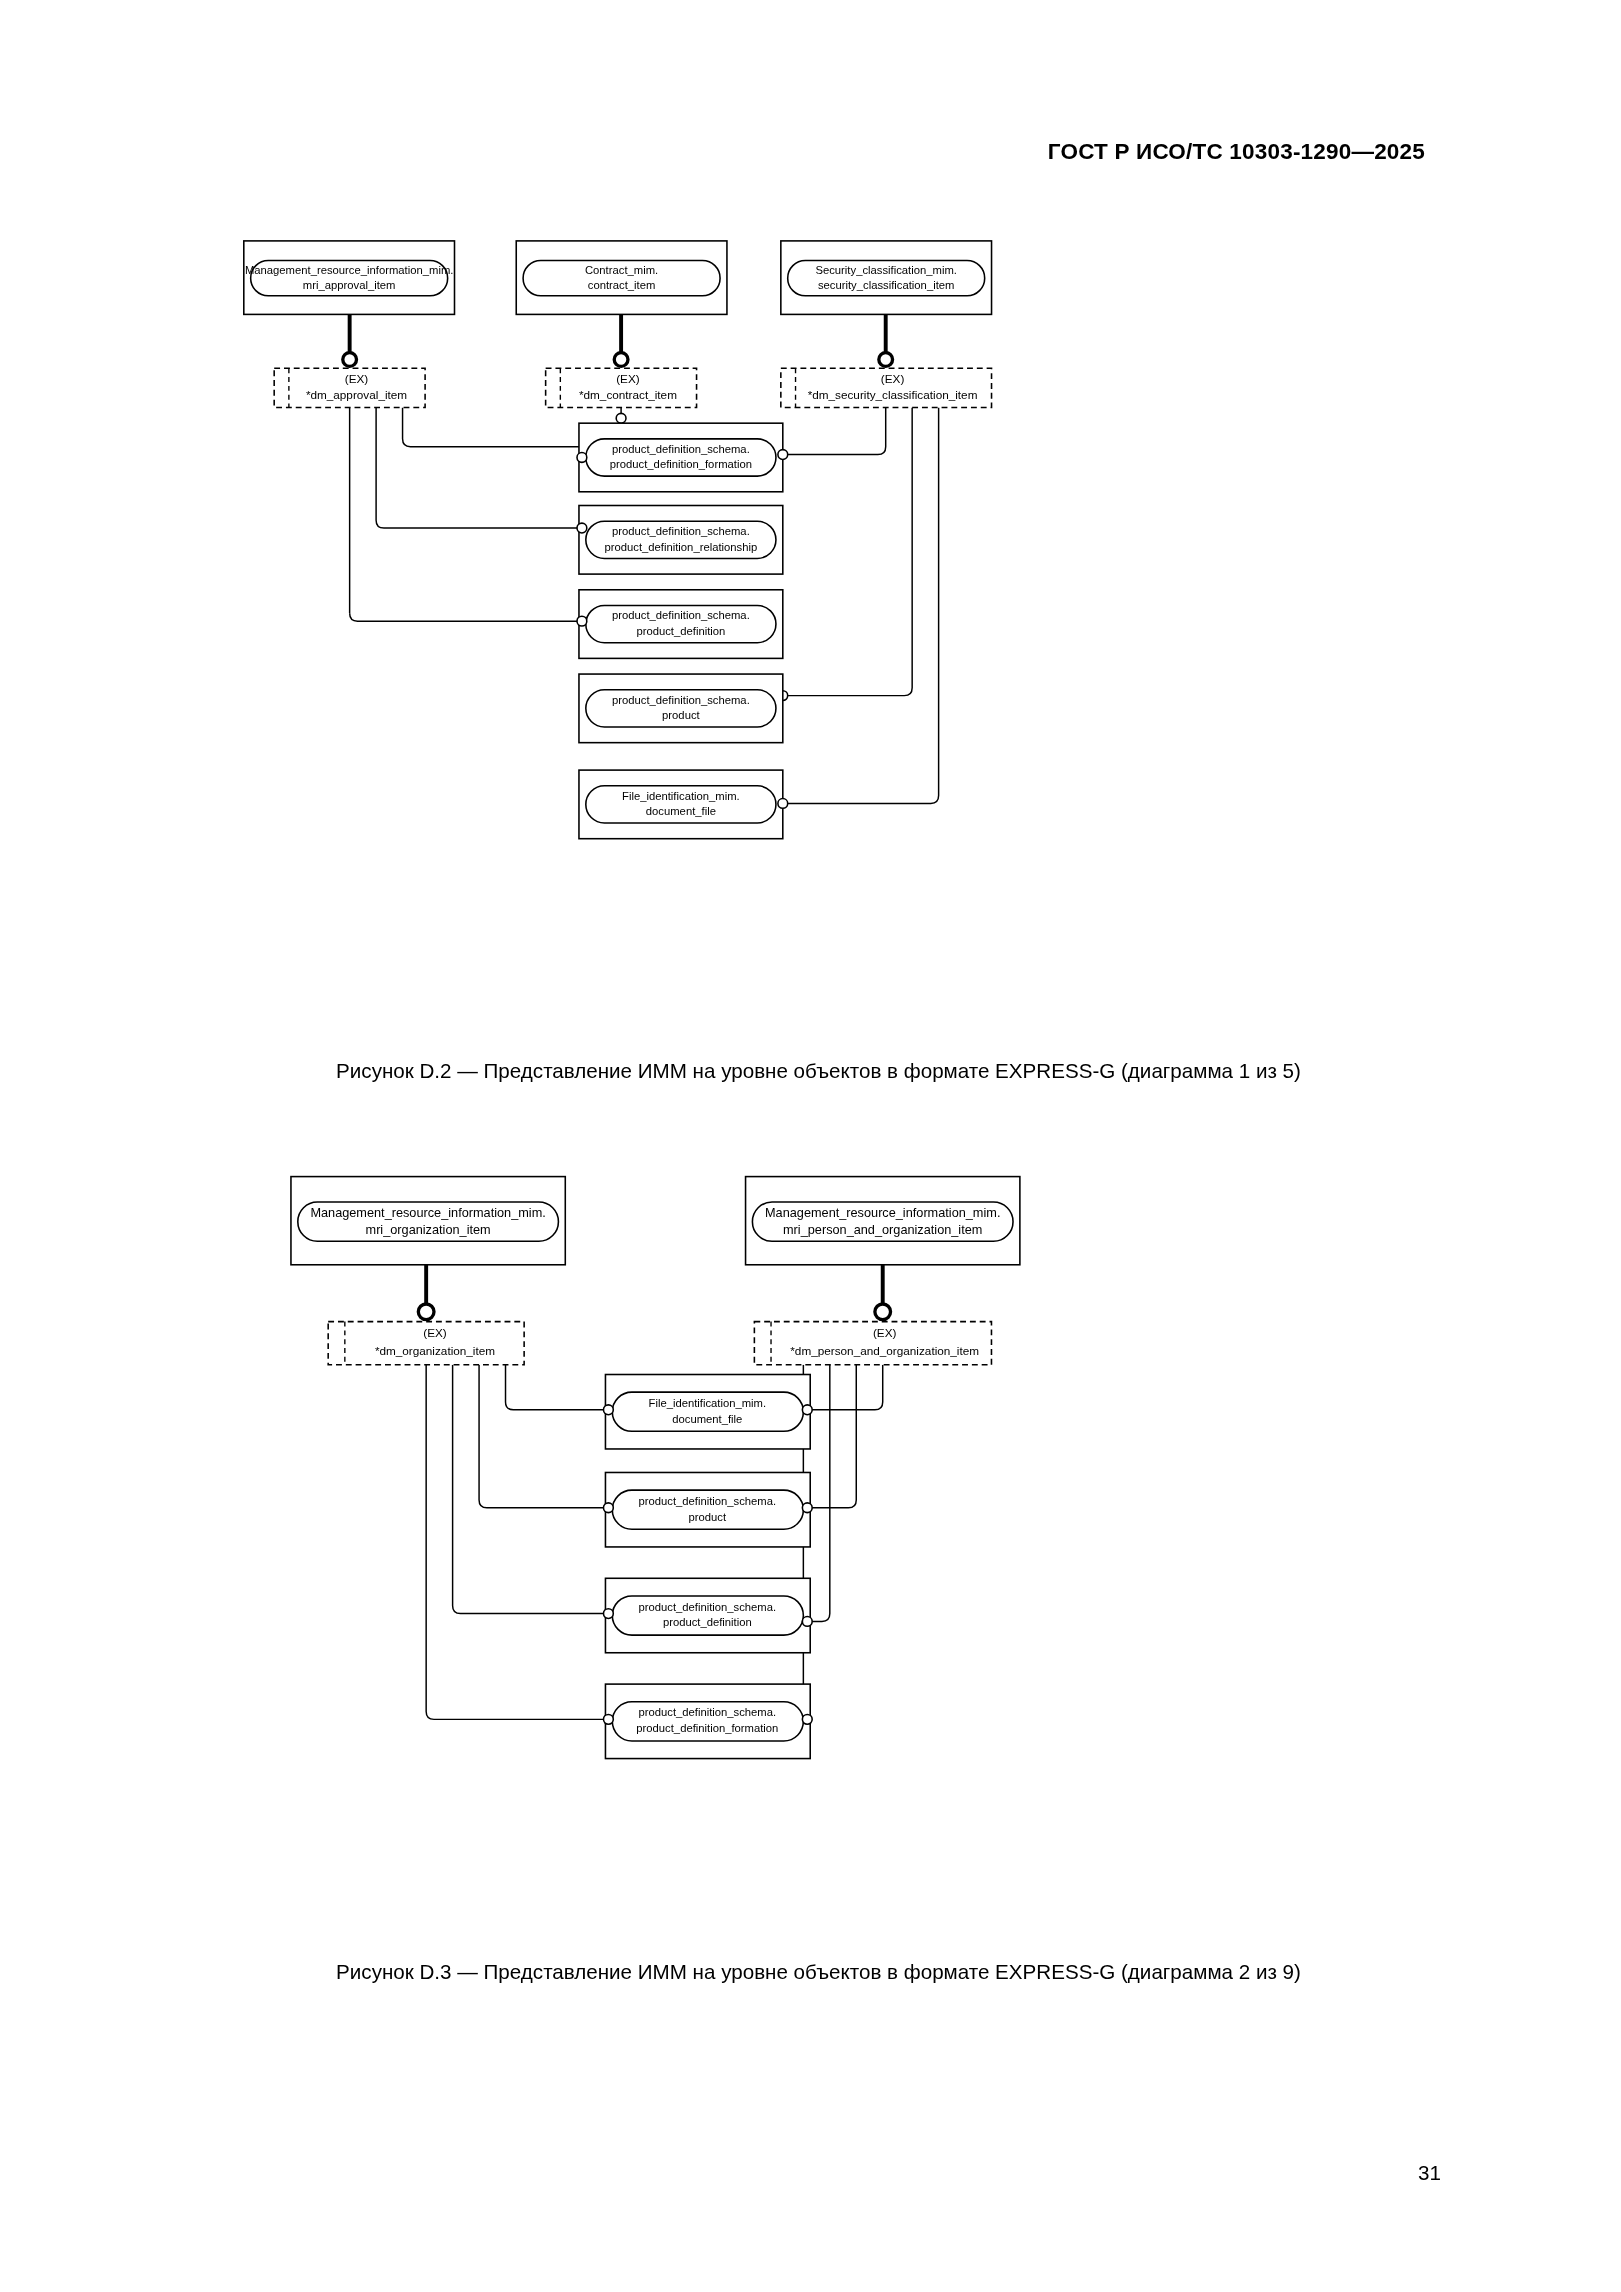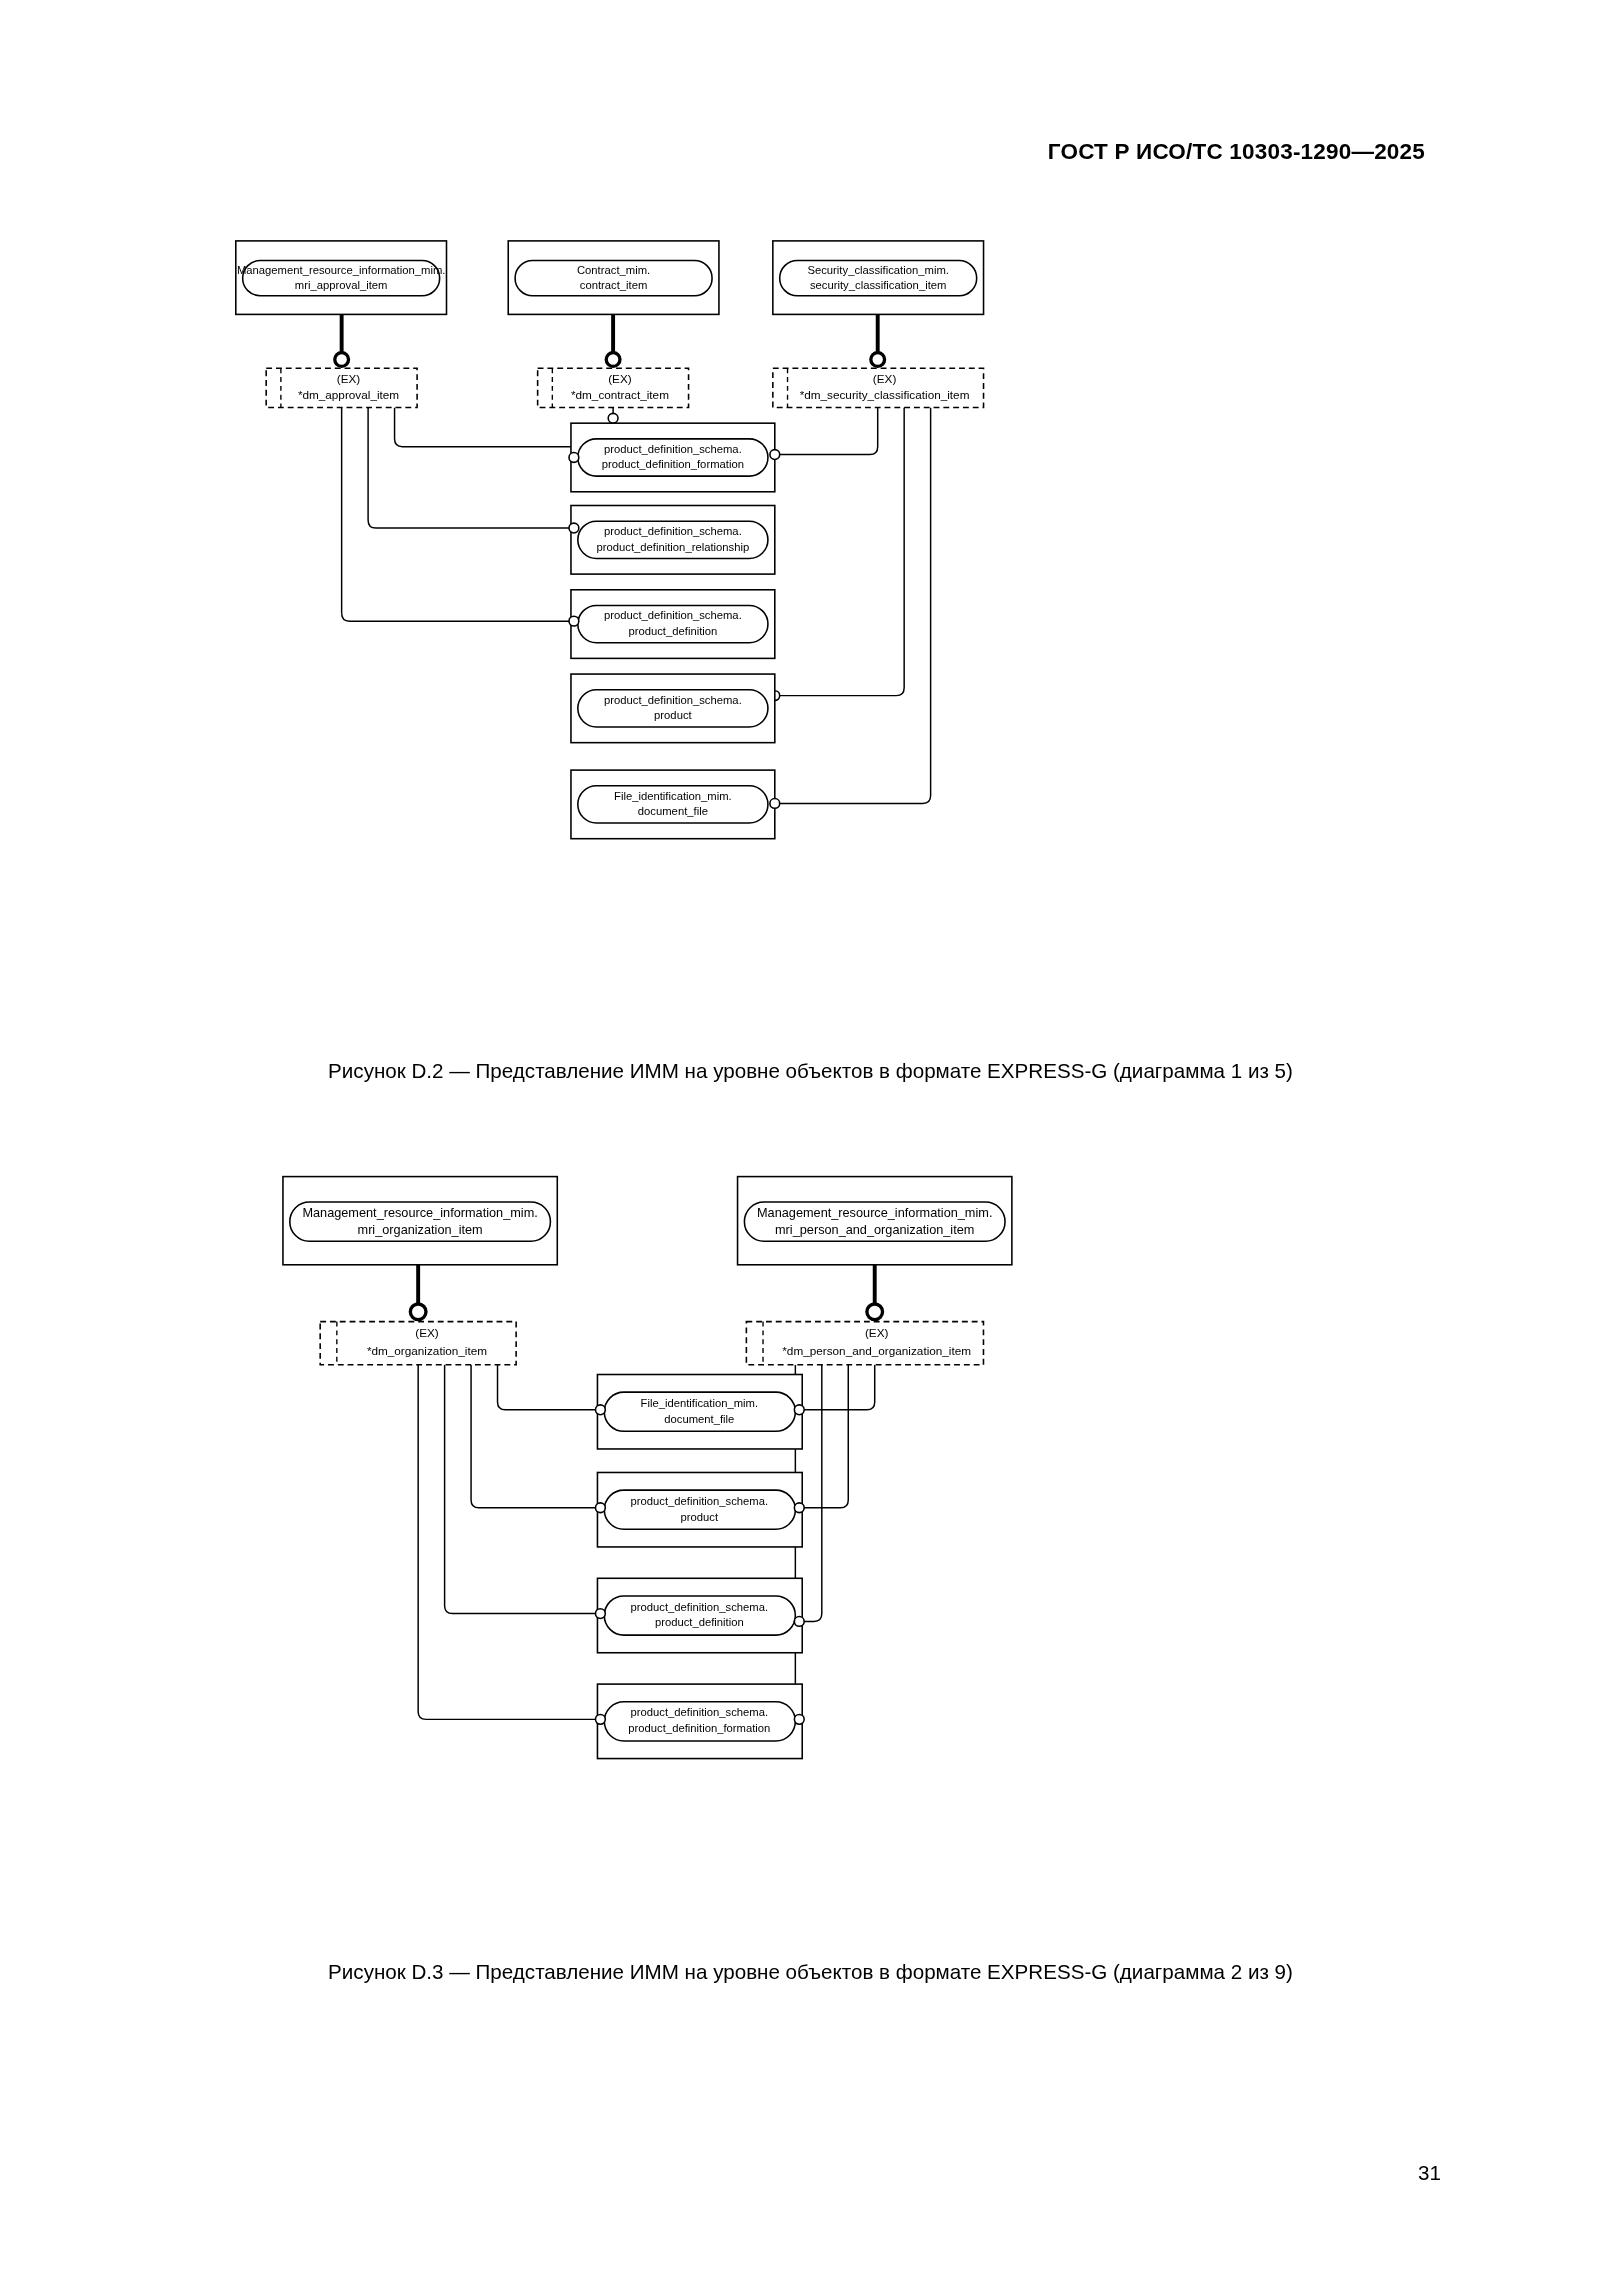--- a/index.html
+++ b/index.html
@@ -31,21 +31,21 @@
     text-align: right;
     font-size: 22.5px;
     font-weight: bold;
     letter-spacing: 0.2px;
     white-space: nowrap;
   }
 
   
   .figure {
     position: absolute;
-    left: 0;
+    left: 8px;
     width: 1432px;
   }
   .figure-art {
     display: block;
     margin: 0 auto;
   }
   .figure-caption {
     width: 1621px;
     text-align: center;
     font-size: 20.6px;

